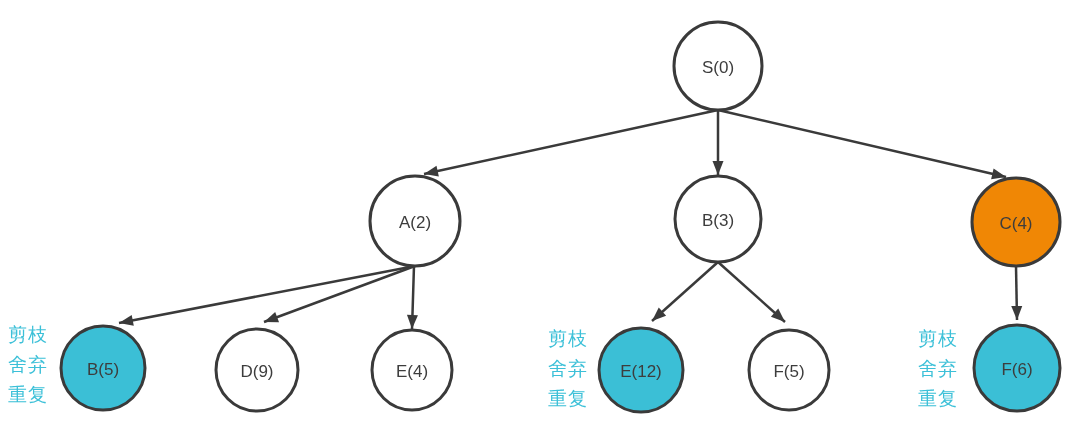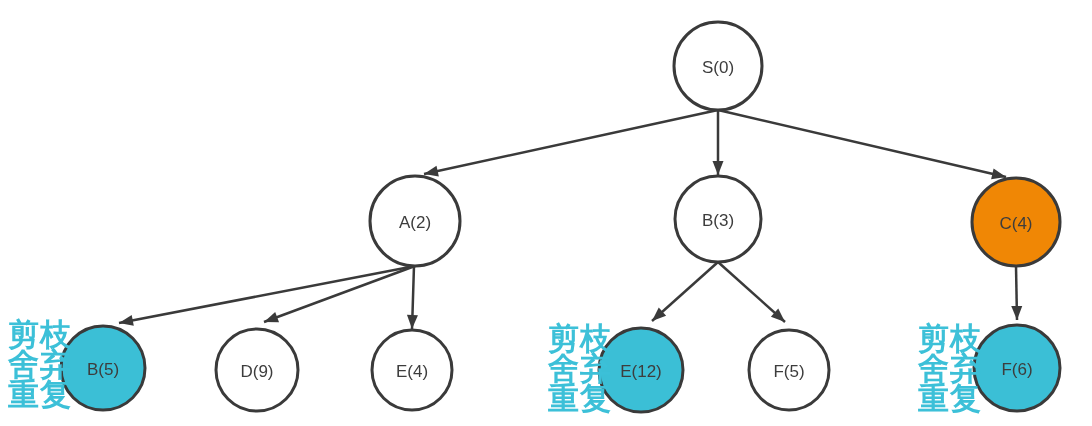--- a/index.html
+++ b/index.html
@@ -19,23 +19,23 @@
     position: absolute;
     left: 0;
     top: 0;
   }
   .node-label-text {
     font-family: "Liberation Sans", "DejaVu Sans", sans-serif;
     font-size: 17px;
   }
   .annotation {
     position: absolute;
-    font-size: 31px;
+    font-size: 19px;
     line-height: 30px;
-    font-weight: bold;
+    font-weight: normal;
     letter-spacing: 1px;
     white-space: nowrap;
     user-select: none;
   }
 </style>
 </head>
 <body>
 
 <div class="canvas">
   <svg id="diagram-svg" width="1092" height="426" viewBox="0 0 1092 426">

